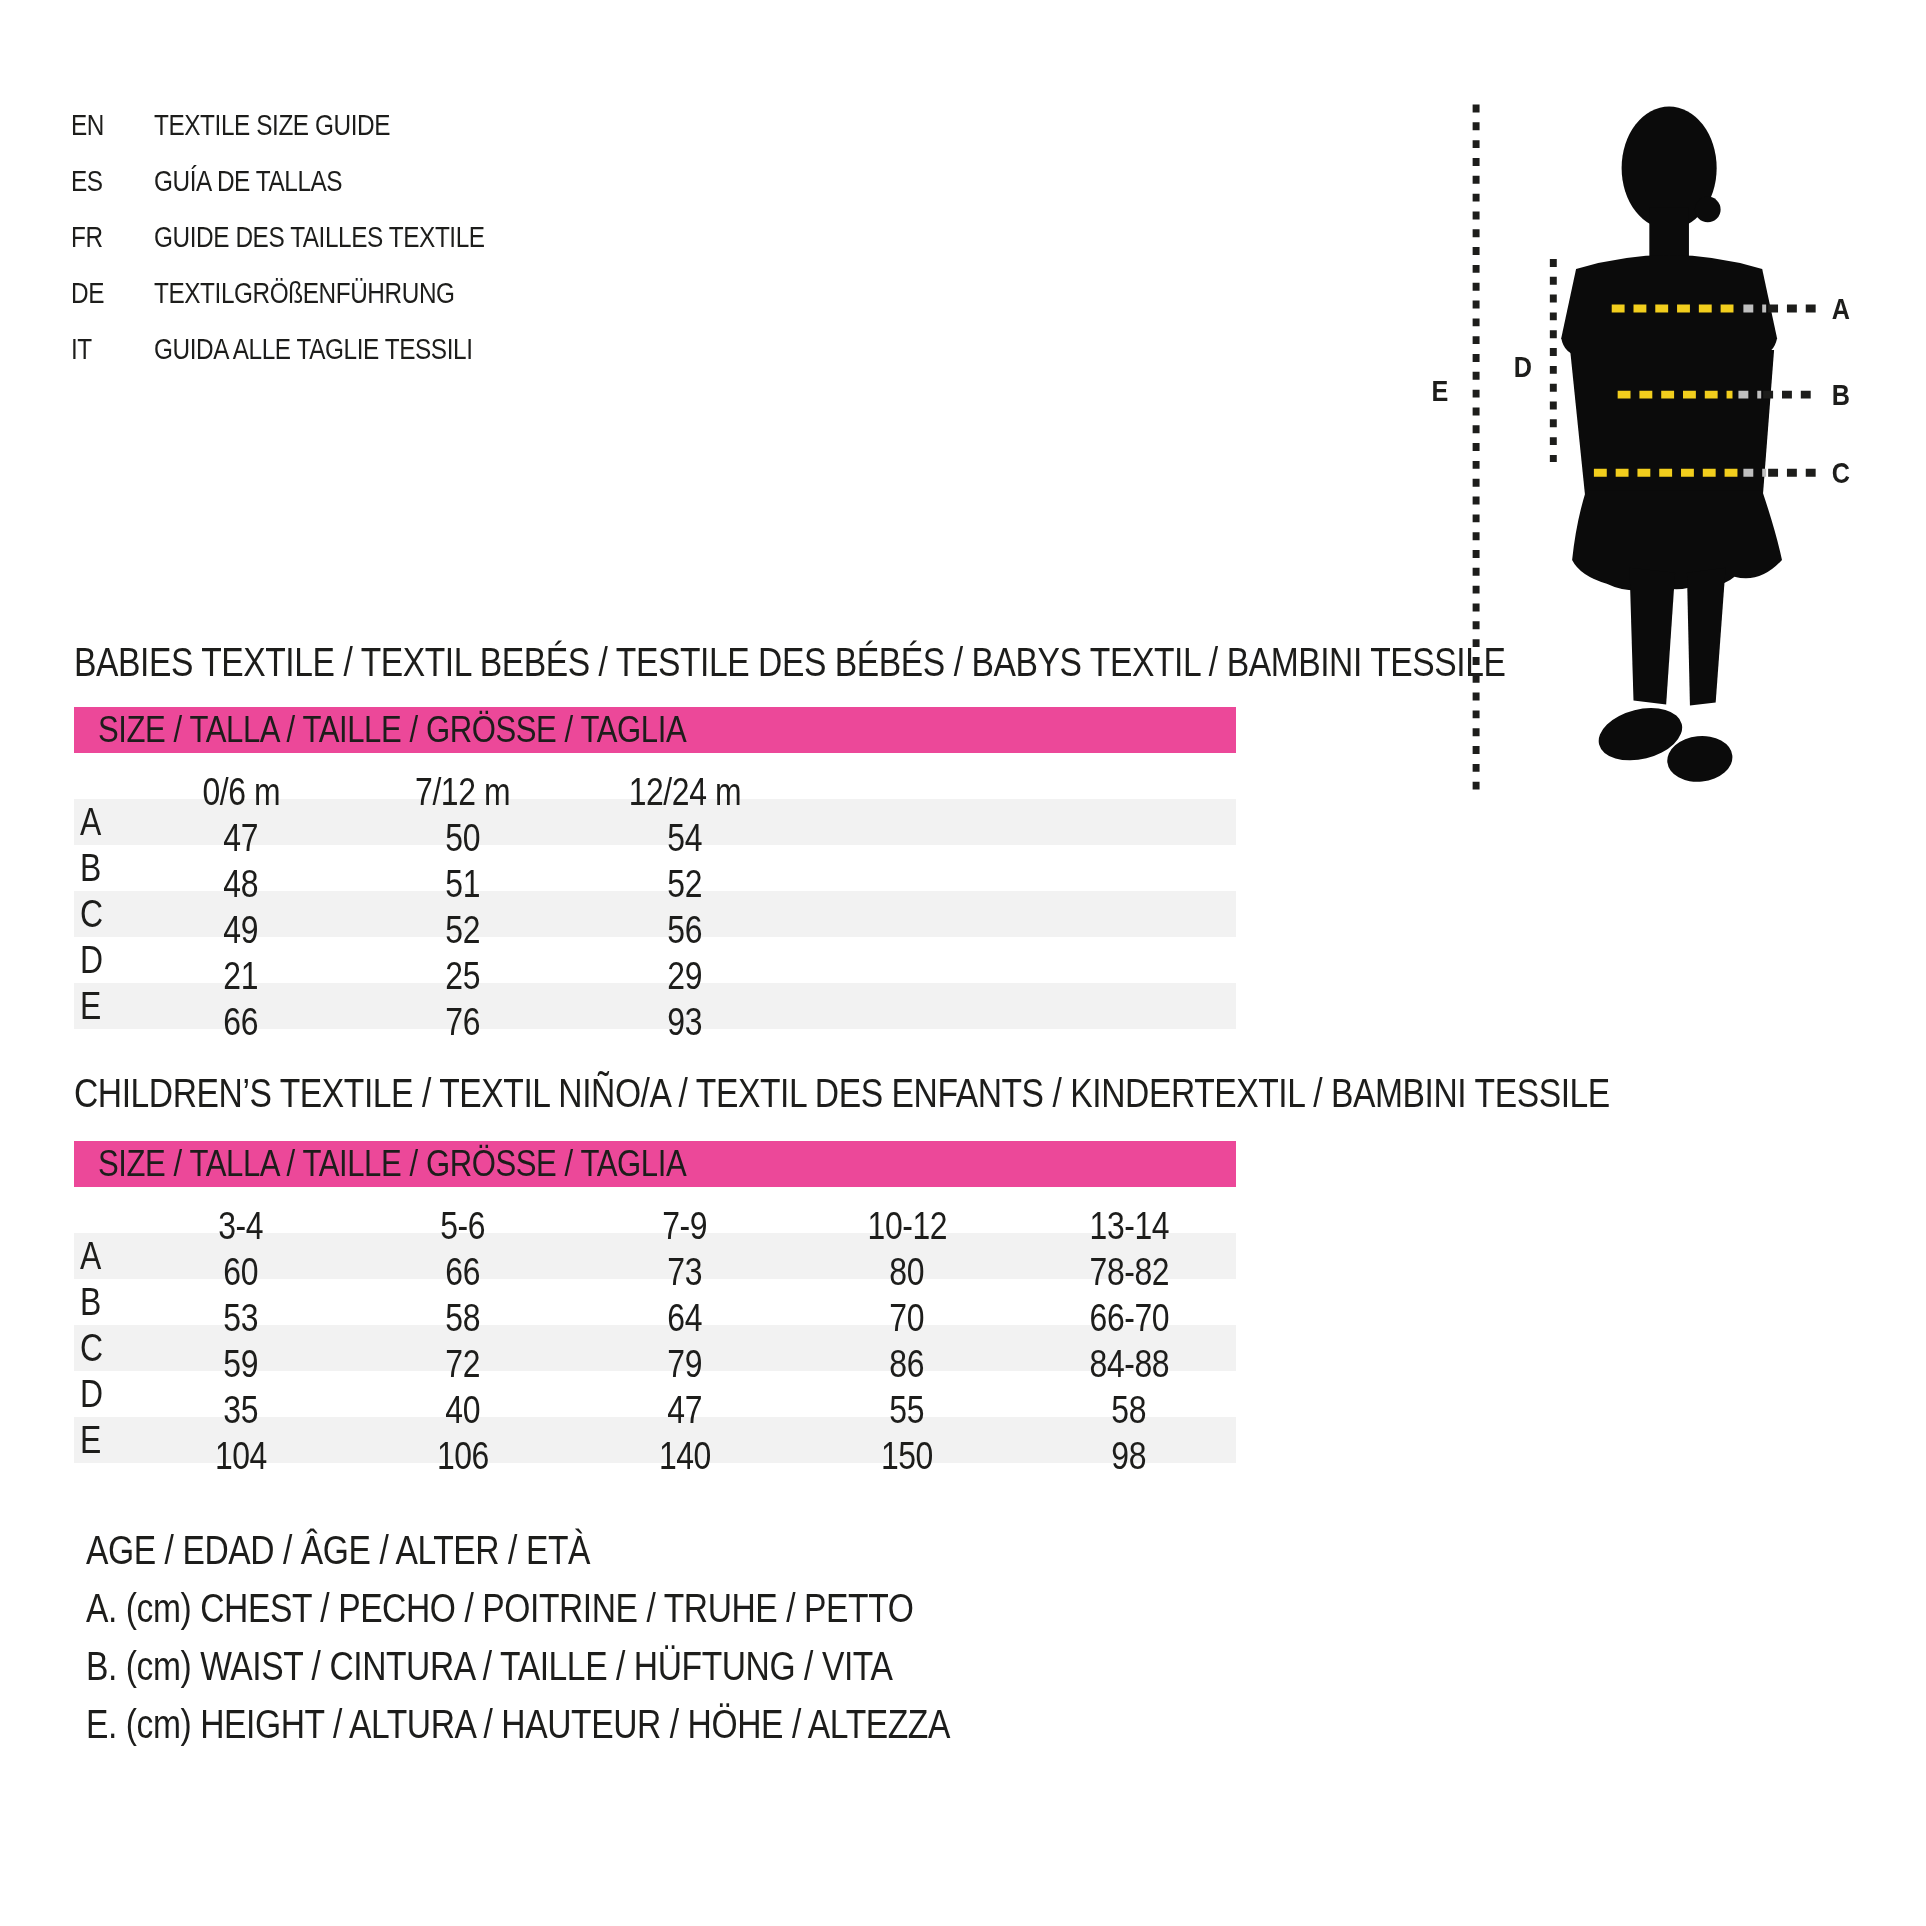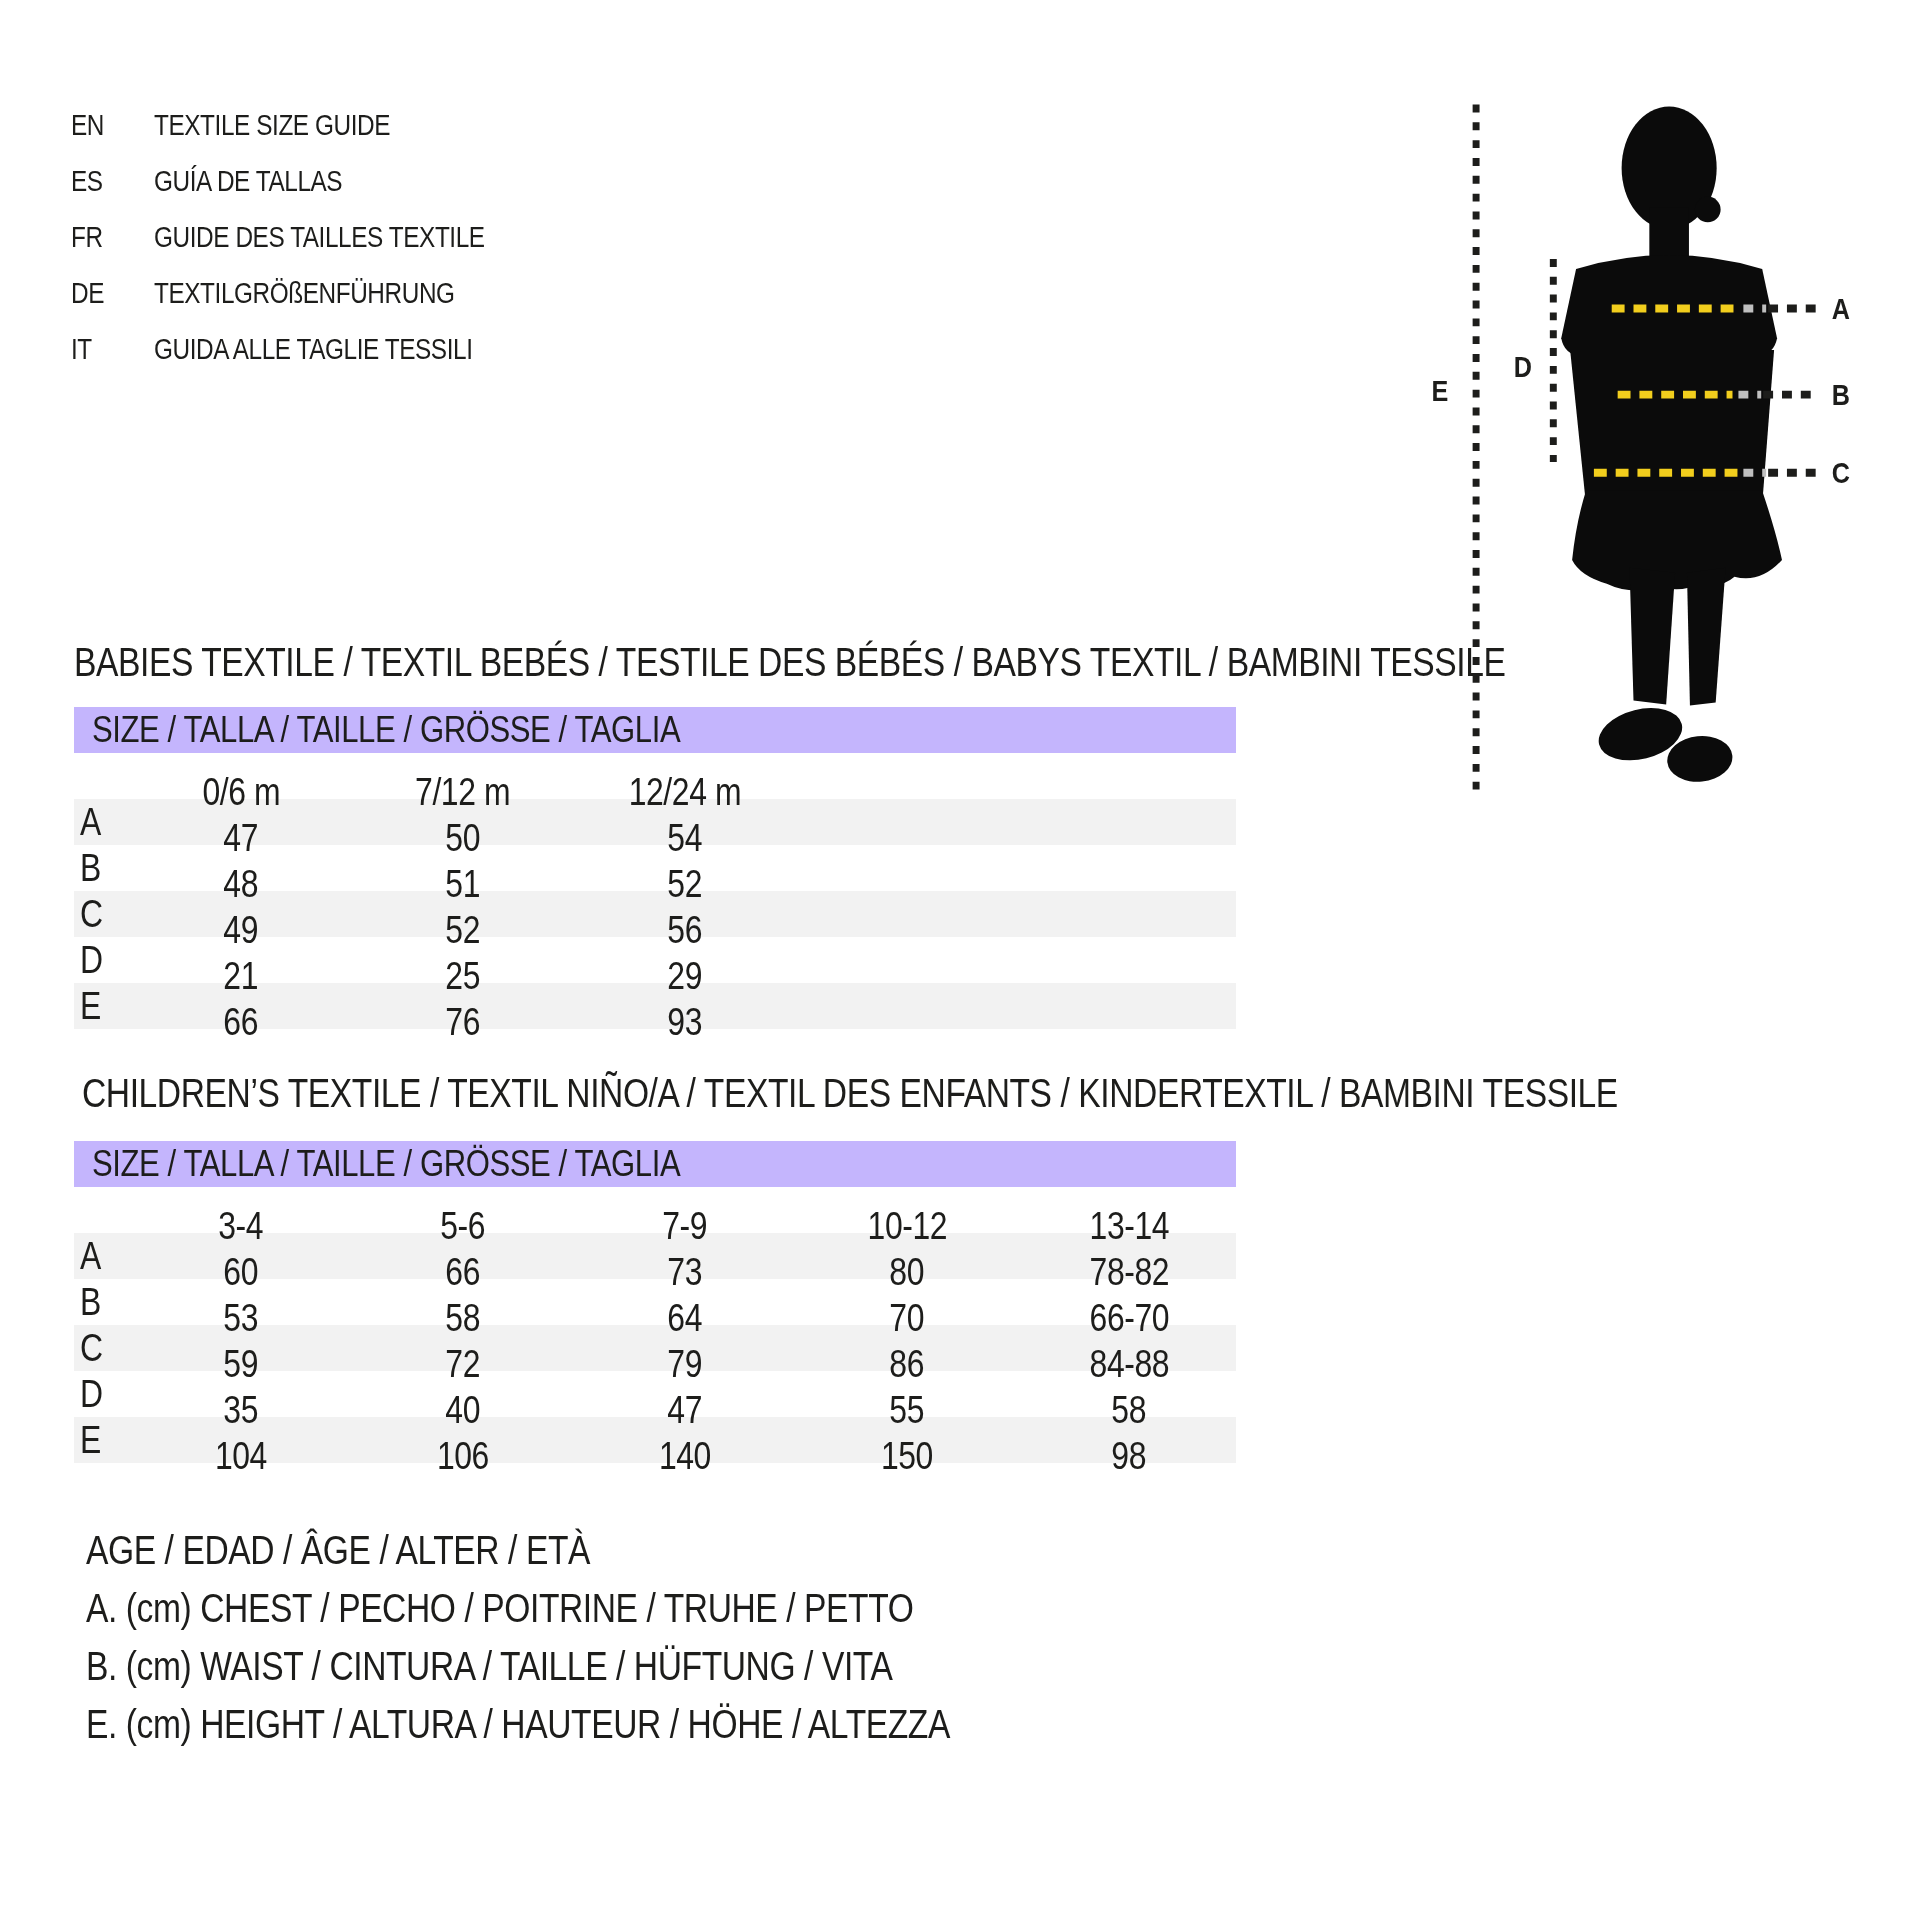--- a/index.html
+++ b/index.html
@@ -12,27 +12,27 @@
   .cond{display:inline-block;transform:scaleX(0.84);transform-origin:0 50%;letter-spacing:-0.5px;white-space:nowrap;}
   .cond-c{display:inline-block;transform:scaleX(0.84);transform-origin:50% 50%;letter-spacing:-0.5px;white-space:nowrap;}
 
   
   .lang-block{left:71px;top:97px;}
   .lang-row{display:flex;height:56px;line-height:56px;font-size:29px;}
   .lang-code{width:83px;flex:0 0 83px;}
   
   .section-title{font-size:40px;line-height:40px;}
   .sec-babies{left:74px;top:642px;}
-  .sec-children{left:82px;top:1073px;}
+  .sec-children{left:74px;top:1073px;}
 
   
   .size-table{left:74px;width:1162px;}
   .t-babies{top:707px;}
   .t-children{top:1141px;}
-  .size-bar{height:46px;line-height:46px;background:#c4b5fd;font-size:37px;padding-left:18px;}
+  .size-bar{height:46px;line-height:46px;background:#ec4899;font-size:37px;padding-left:24px;}
   .trow{display:flex;height:46px;line-height:46px;font-size:38px;}
   .trow.shade{background:#f2f2f2;}
   .trow.white{background:#ffffff;}
   .tlabel{flex:0 0 50px;padding-left:6px;text-align:left;}
   .tcell{flex:0 0 222px;text-align:center;margin-top:16px;}
 
   
   .legend{left:86px;top:1521px;}
   .legend-line{height:58px;line-height:58px;font-size:40px;}
 

